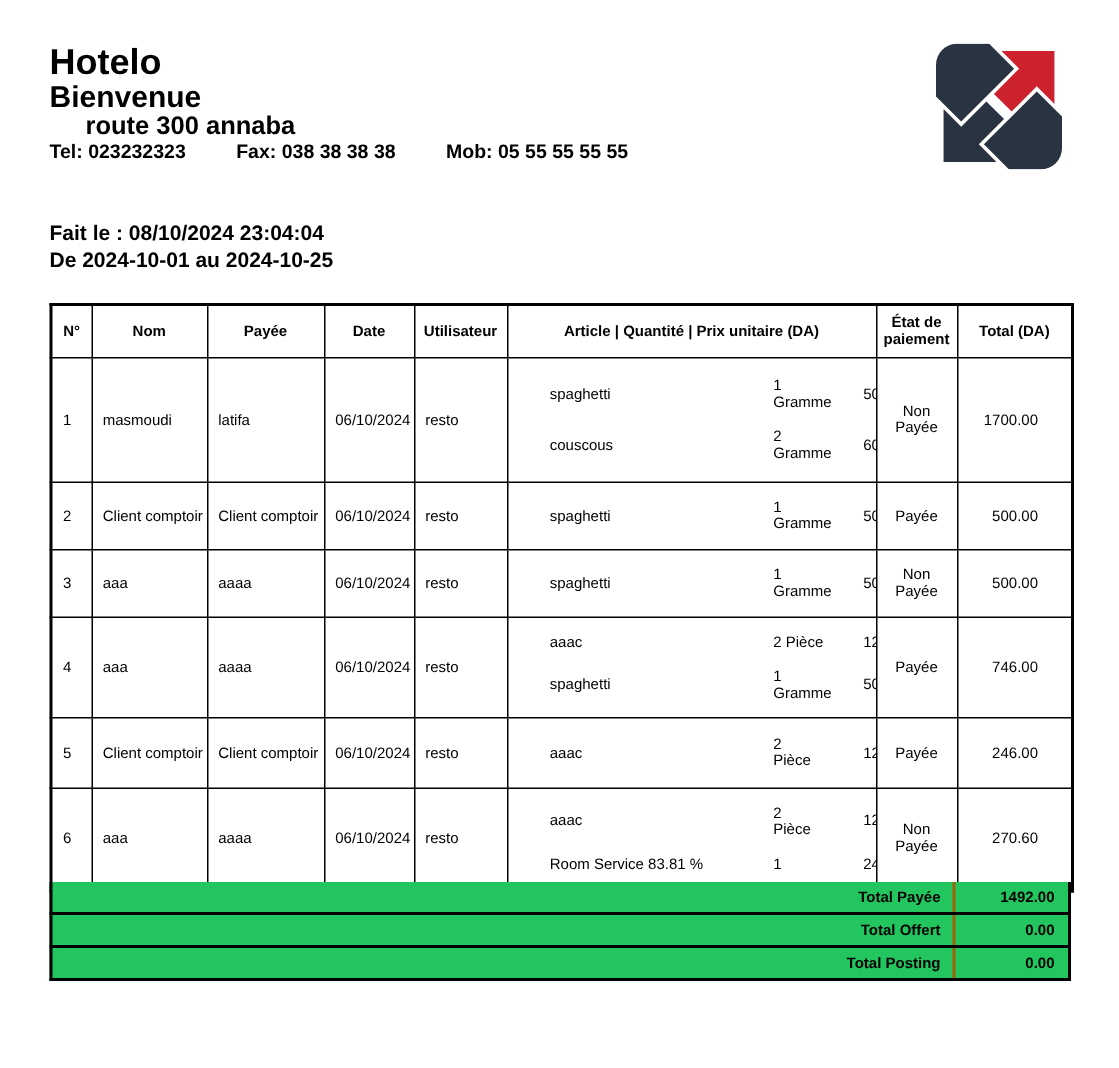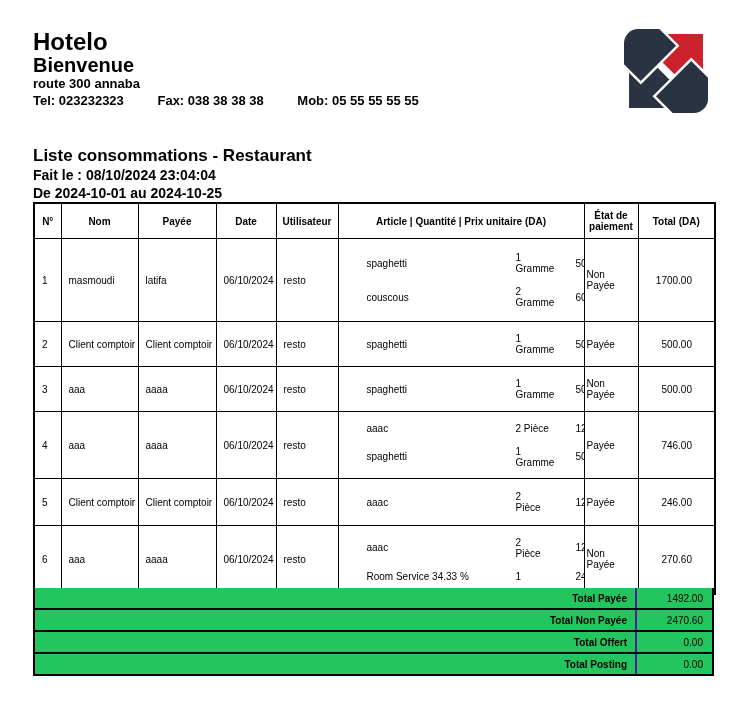--- a/index.html
+++ b/index.html
@@ -7,21 +7,21 @@
     width:746px;height:712px;overflow:hidden;color:#000;
     font-family:"Liberation Sans", sans-serif;
     -webkit-font-smoothing:antialiased;
   }
   .page{position:relative;width:746px;height:640px;}
 
   
   .company{position:absolute;left:33px;top:28px;}
   .brand-name{font-size:24px;font-weight:bold;line-height:28px;margin:0;}
   .brand-sub{font-size:20px;font-weight:bold;line-height:19px;}
-  .brand-addr{font-size:13px;font-weight:bold;line-height:17px;}
+  .brand-addr{font-size:17px;font-weight:bold;line-height:17px;margin-left:24px;}
   .brand-contact{font-size:13px;font-weight:bold;line-height:18px;}
   .brand-contact span{margin-right:30px;}
   .brand-contact span:last-child{margin-right:0;}
   .logo{position:absolute;top:29px;right:36px;width:88px;height:84px;}
 
   
   .report-head{position:absolute;left:33px;top:146px;}
   .report-title{font-size:17px;font-weight:bold;line-height:20px;}
   .report-meta{font-size:14px;font-weight:bold;line-height:18px;}
 
@@ -37,38 +37,38 @@
 
   tbody tr:nth-child(1){height:83px;}
   tbody tr:nth-child(2){height:45px;}
   tbody tr:nth-child(3){height:45px;}
   tbody tr:nth-child(4){height:67px;}
   tbody tr:nth-child(5){height:47px;}
   tbody tr:nth-child(6){height:68px;}
 
   td.c-num{padding-left:7px;}
   td.c-nom,td.c-prenom,td.c-date,td.c-user{padding-left:7px;}
-  td.c-status{text-align:left;padding:0 2px;}
+  td.c-status{text-align:center;padding:0 2px;}
   td.c-total{text-align:right;padding-right:22px;}
   td.c-articles{padding:4px 0;}
 
   .art-line{display:flex;align-items:center;}
   .art-line + .art-line{margin-top:12px;}
   .art-name{flex:0 0 149px;padding-left:28px;}
   .art-qty{flex:0 0 60px;line-height:11px;}
   .art-price{flex:1;text-align:right;padding-right:13px;}
 
   
   .totals{position:absolute;left:33px;top:588px;width:681px;}
   .total-row{display:flex;align-items:stretch;height:20px;
              border:2px solid #000;border-top:none;background:#22c55e;}
   .total-label{flex:1;display:flex;align-items:center;justify-content:flex-end;
                padding-right:8px;font-size:10px;font-weight:bold;}
-  .total-value{flex:0 0 66px;border-left:2px solid #4c1d95;display:flex;align-items:center;
-               justify-content:flex-end;padding-right:9px;font-size:10px;font-weight:normal;}
+  .total-value{flex:0 0 66px;border-left:2px solid #a16207;display:flex;align-items:center;
+               justify-content:flex-end;padding-right:9px;font-size:10px;font-weight:bold;}
 </style>
 </head>
 <body>
 
 <div class="page">
 
   <div class="company">
     <h1 class="brand-name">Hotelo</h1>
     <div class="brand-sub">Bienvenue</div>
     <div class="brand-addr">route 300 annaba</div>
@@ -92,21 +92,20 @@
 
       <polygon points="100,100 58,100 38,80 80,38 100,58" fill="#2a3342"></polygon>
 
       <polygon points="6,52 6,94 48,94 34,80 54,60 40,46 20,66" fill="#2a3342"></polygon>
 
       <polygon points="52,6 94,6 94,48 80,34 60,54 46,40 66,20" fill="#cb222e"></polygon>
     </g>
   </svg>
 
   <div class="report-head">
-    <div class="report-title">Liste consommations - Restaurant</div>
     <div class="report-meta">Fait le : 08/10/2024 23:04:04</div>
     <div class="report-meta">De 2024-10-01 au 2024-10-25</div>
   </div>
 
   <div class="tbl-wrap">
     <table>
       <colgroup>
         <col class="w-num">
           <col class="w-nom">
           <col class="w-prenom">
@@ -248,42 +247,38 @@
             <td class="c-articles">
               <div class="art-line">
                 <span class="art-name">aaac</span>
                 <span class="art-qty">
                   <div class="art-qty-line">2</div>
                   <div class="art-qty-line">Pièce</div>
                 </span>
                 <span class="art-price">123.00</span>
               </div>
               <div class="art-line">
-                <span class="art-name">Room Service 34.33 %</span>
+                <span class="art-name">Room Service 83.81 %</span>
                 <span class="art-qty">
                   <div class="art-qty-line">1</div>
                 </span>
                 <span class="art-price">24.6</span>
               </div>
             </td>
             <td class="c-status">Non Payée</td>
             <td class="c-total">270.60</td>
           </tr>
         </tbody>
     </table>
   </div>
 
   <div class="totals">
       <div class="total-row">
         <span class="total-label">Total Payée</span>
         <span class="total-value">1492.00</span>
-      </div>
-      <div class="total-row">
-        <span class="total-label">Total Non Payée</span>
-        <span class="total-value">2470.60</span>
       </div>
       <div class="total-row">
         <span class="total-label">Total Offert</span>
         <span class="total-value">0.00</span>
       </div>
       <div class="total-row">
         <span class="total-label">Total Posting</span>
         <span class="total-value">0.00</span>
       </div>
     </div>

